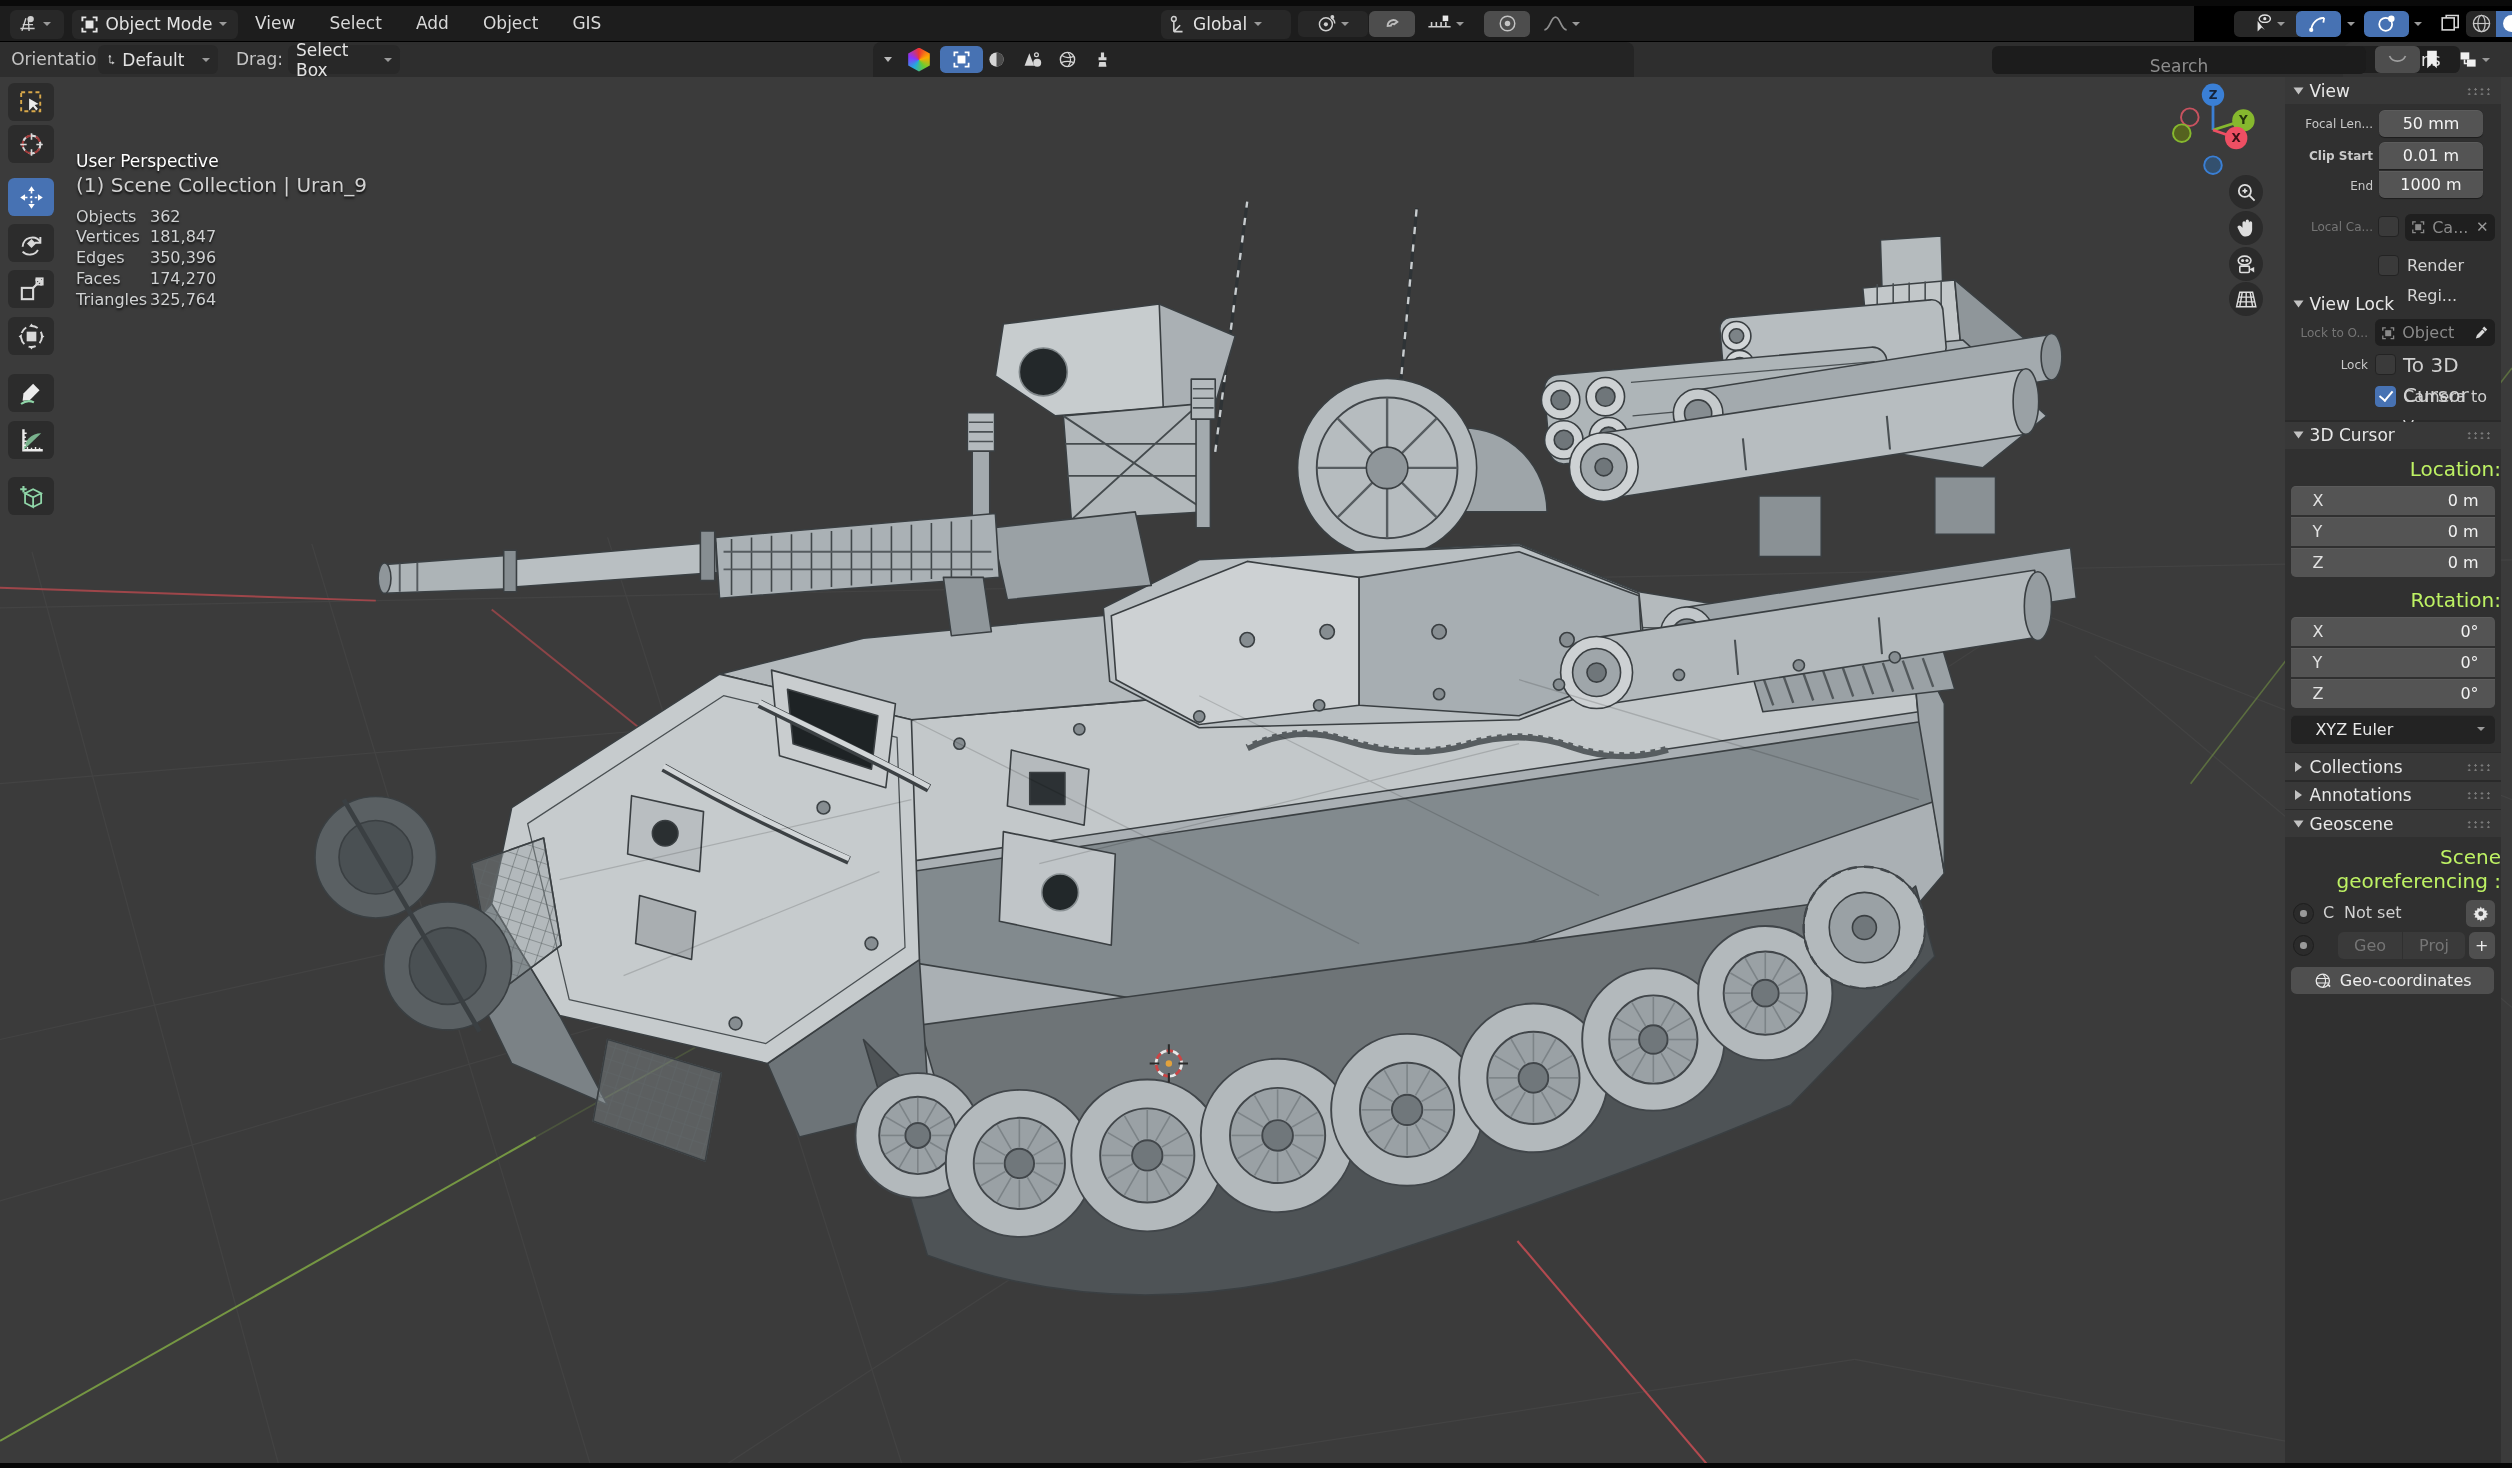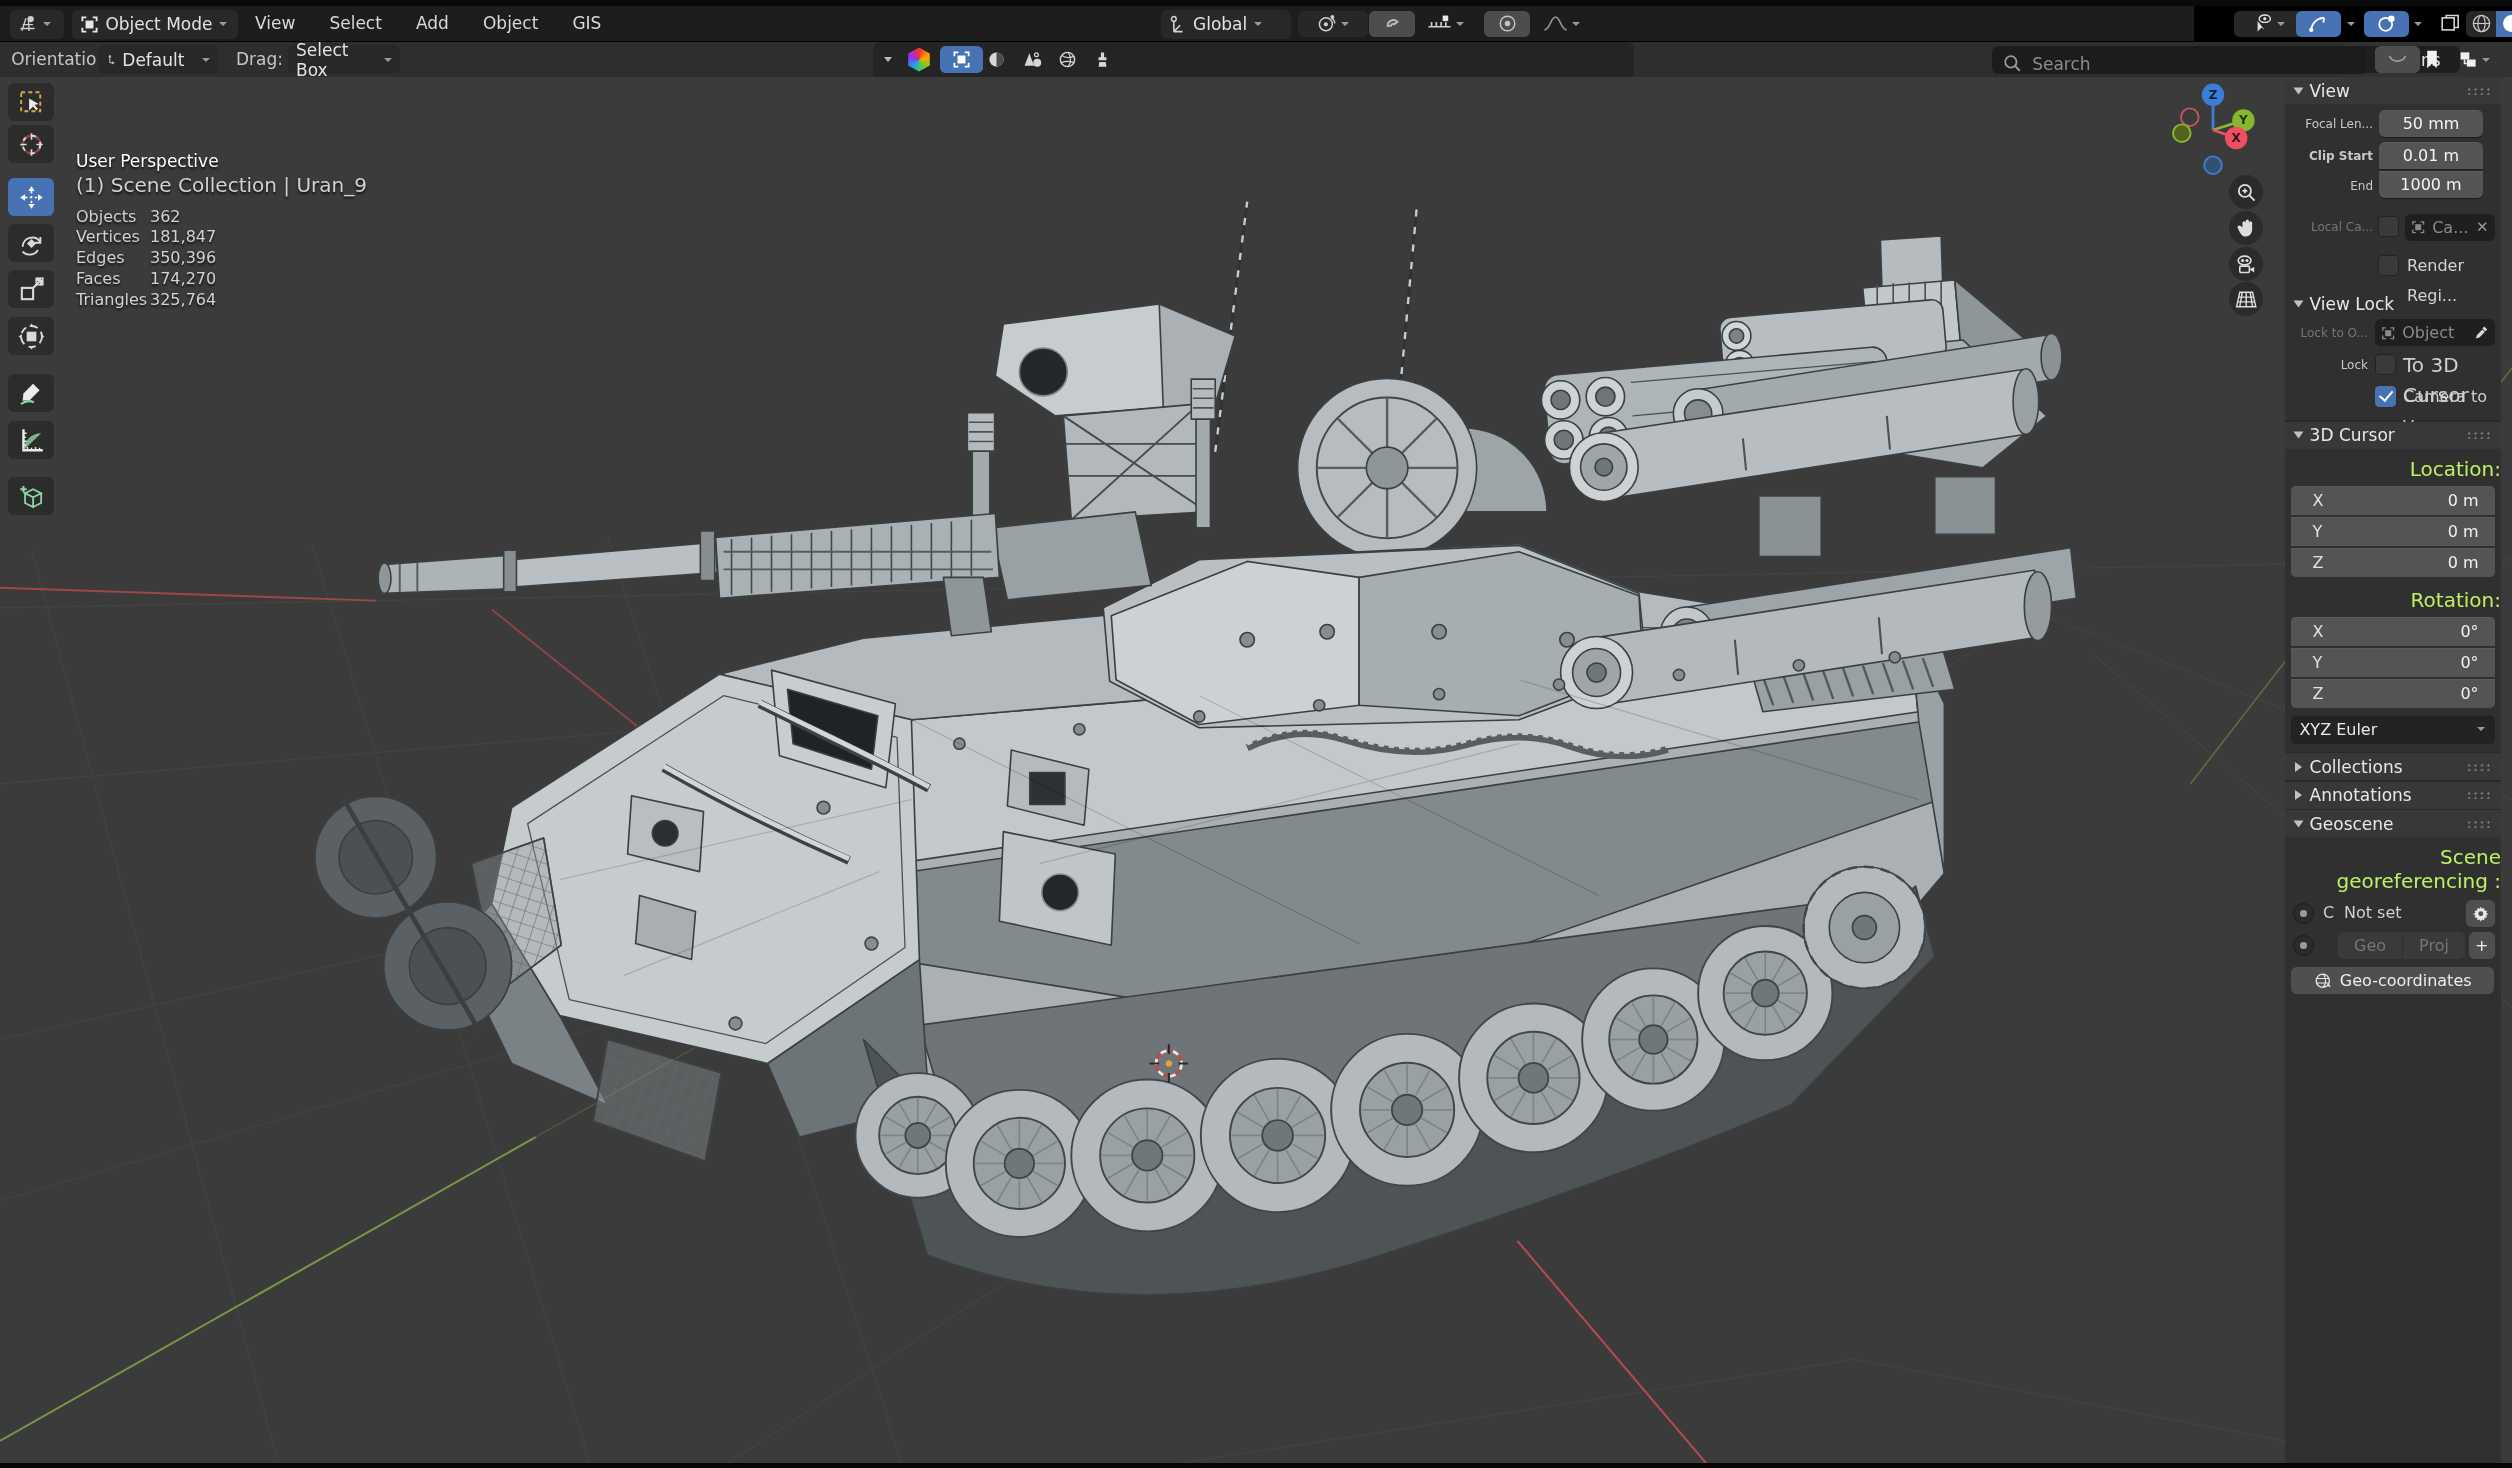--- a/index.html
+++ b/index.html
@@ -67,21 +67,21 @@
   .xyzfield .ax{position:absolute;left:21px;line-height:29px;color:#e2e2e2;}
   .xyzfield .val{position:absolute;right:16px;line-height:29px;}
   .seclabel{font-size:20px;color:#bef264;padding:8px 0 4.8px 9.6px;text-align:right;}
   .gbtn{position:absolute;height:27px;background:#4f4f4f;border-radius:5.6px;display:flex;align-items:center;justify-content:center;
         font-size:16px;color:#ededed;}
   .gbtn.dis{background:#3a3a3a;color:#757575;}
   .radio{position:absolute;width:21px;height:21px;border-radius:50%;background:#2b2b2b;border:0.8px solid #1d1d1d;box-sizing:border-box;}
   .radio::after{content:"";position:absolute;left:6.4px;top:6.4px;width:6.4px;height:6.4px;border-radius:50%;background:#9a9a9a;}
   .psep{height:1.6px;background:#2a2a2a;}
   #searchfield{position:absolute;left:1119px;top:4px;width:374px;height:28px;background:#1c1c1c;border-radius:6.4px;
-        display:flex;align-items:flex-end;gap:9.6px;padding:0 9.6px;box-sizing:border-box;color:#8d8d8d;font-size:17px;}
+        display:flex;align-items:center;gap:9.6px;padding:0 9.6px;box-sizing:border-box;color:#8d8d8d;font-size:17px;flex-direction:column;}
   .hexa{width:24px;height:24px;background:conic-gradient(#e33,#fa0,#6c3,#2ad,#83f,#e33);
         clip-path:polygon(50% 0,95% 25%,95% 75%,50% 100%,5% 75%,5% 25%);}
 </style>
 </head>
 <body>
 
 <div class="abs" id="topstrip"></div>
 
 <div class="abs" id="menubar">
   <div class="hbtn" style="left:9.6px;width:54px;">
@@ -864,21 +864,21 @@
   </div>
   <div class="xyzfield" style="border-radius:0;">
     <span class="ax">Y</span>
       <span class="val">0°</span>
   </div>
   <div class="xyzfield" style="border-radius:0 0 4.8px 4.8px;">
     <span class="ax">Z</span>
       <span class="val">0°</span>
   </div>
   <div class="xyzfield" style="background:#232323;margin-top:6.4px;">
-    <span class="ax" style="left:8px;color:#e8e8e8;">XYZ Euler</span>
+    <span class="ax" style="left:24px;color:#e8e8e8;">XYZ Euler</span>
     <span class="chev small" style="position:absolute;right:9.6px;top:12px;"></span>
   </div>
 
   <div class="psep" style="margin-top:8px;"></div>
 
   <div class="panelhead">
     <span class="tri"></span>
     <span>Collections</span>
     <span class="grip"></span>
   </div>

